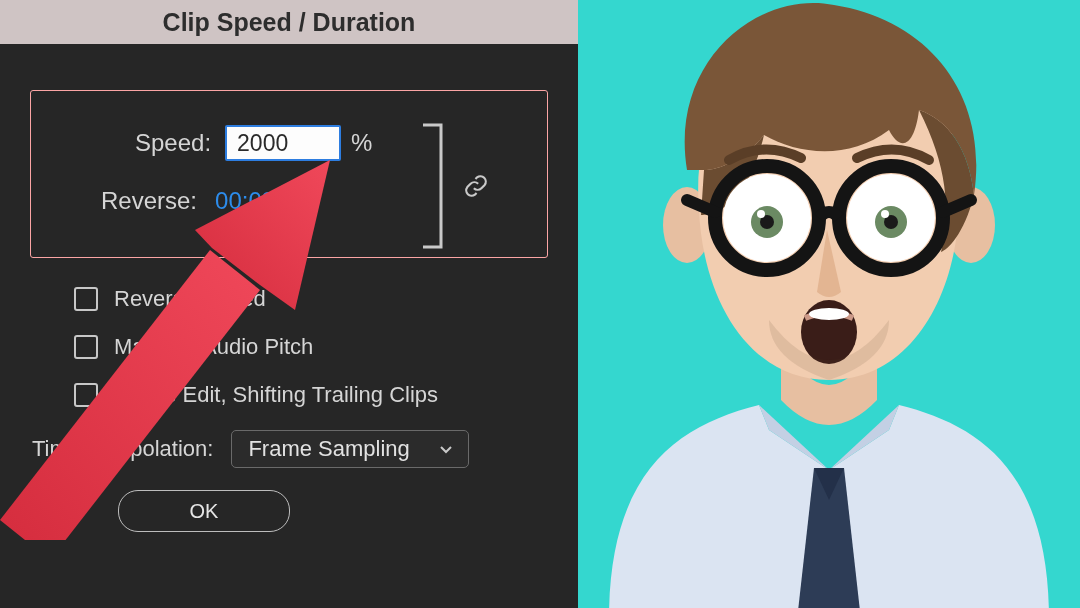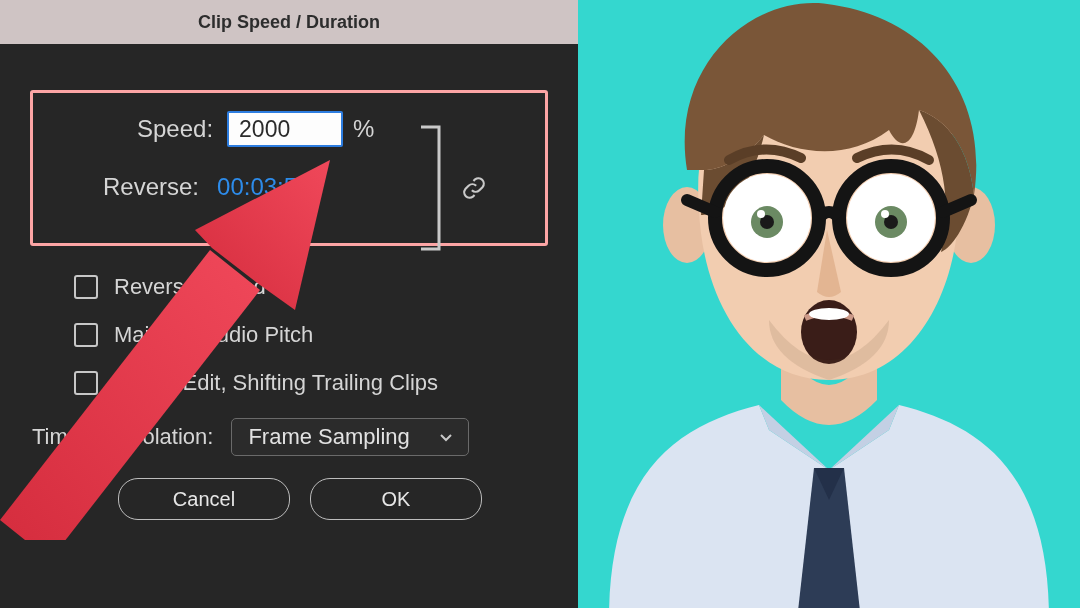--- a/index.html
+++ b/index.html
@@ -13,26 +13,26 @@
   .face-wrap{position:absolute;left:50%;top:0;transform:translateX(-50%);width:520px;height:608px}
   .face-wrap svg{display:block}
 
   
   .dialog{
     position:absolute;left:0;top:0;width:578px;height:608px;
     background:#262626;color:#e6e6e6;overflow:hidden;
   }
   .titlebar{
     height:44px;background:#cfc4c4;color:#2d2d2d;
-    font-size:18px;font-weight:700;text-align:center;line-height:44px;
+    font-size:25px;font-weight:700;text-align:center;line-height:44px;
   }
   .body{padding:26px 18px 0 18px}
   .frame{
-    border:3px solid #fca5a5;border-radius:3px;
-    padding:18px 20px 42px 20px;position:relative;margin:20px 12px 0 12px;
+    border:1px solid #fca5a5;border-radius:3px;
+    padding:34px 20px 42px 20px;position:relative;margin:20px 12px 0 12px;
   }
   .row{display:flex;align-items:center;margin:0 0 26px 0;font-size:24px}
   .lbl{color:#d5d5d5;white-space:nowrap}
   .speed-row .lbl{margin-left:84px}
   .speed-input{
     margin:0 10px 0 14px;width:116px;height:36px;
     background:#fdfdfd;color:#2b2b2b;font-size:23px;
     border:2px solid #2d7de0;border-radius:2px;outline:none;
     padding:0 10px;box-sizing:border-box;
   }
@@ -193,21 +193,20 @@
           <span>Frame Sampling</span>
           <span class="chev">
             <svg width="16" height="16" viewBox="0 0 16 16">
               <path d="M3 6l5 5 5-5" fill="none" stroke="#c9c9c9" stroke-width="2"></path>
             </svg>
           </span>
         </div>
       </div>
 
       <div class="btn-row">
-        <div class="btn">Cancel</div>
         <div class="btn">OK</div>
       </div>
     </div>
   </div>
 
   <div class="arrow">
     <svg viewBox="0 0 420 420">
       <defs>
         <linearGradient id="g" x1="0" y1="1" x2="1" y2="0">
           <stop offset="0" stop-color="#d42c3d"></stop>

